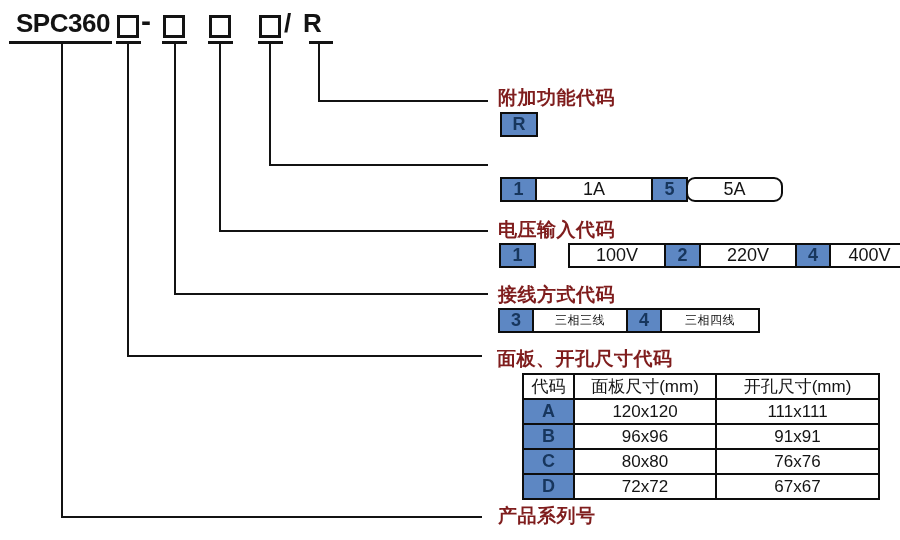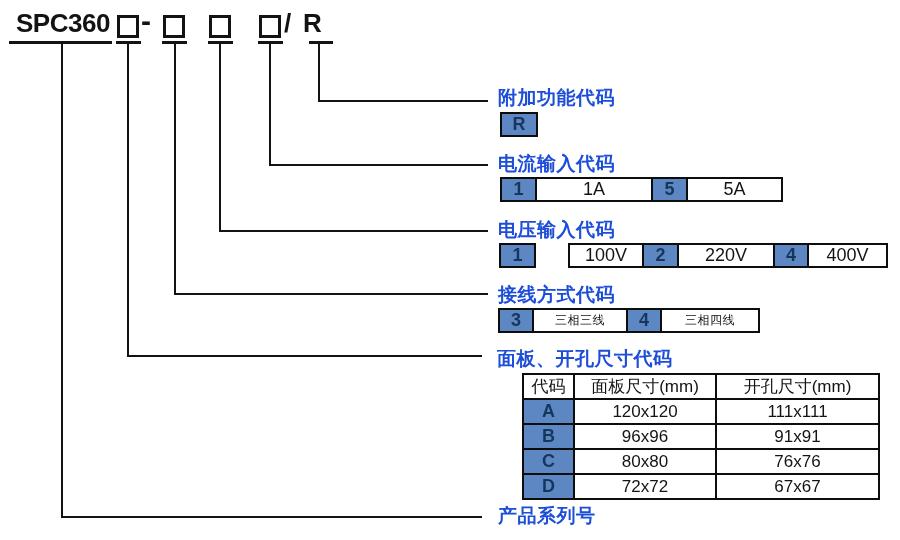--- a/index.html
+++ b/index.html
@@ -17,21 +17,21 @@
   .ph-box {
     position:absolute; width:22px; height:23px;
     border:3px solid #131313; background:#ffffff;
   }
   
   .ul { position:absolute; height:3px; background:#131313; }
   .vl { position:absolute; width:2px;  background:#131313; }
   .hl { position:absolute; height:2px; background:#131313; }
   
   .lbl {
-    position:absolute; font-weight:bold; font-size:19px; color:#1d4ed8;
+    position:absolute; font-weight:bold; font-size:19px; color:#7f1d1d;
     white-space:nowrap; letter-spacing:0.5px;
   }
   
   .coderow { position:absolute; display:flex; }
   .cell {
     height:25px; display:flex; align-items:center; justify-content:center;
     border:2px solid #0d0d0d; font-size:18px; background:#ffffff;
     margin-left:-2px; white-space:nowrap;
   }
   .cell:first-child { margin-left:0; }
@@ -80,32 +80,31 @@
   <div class="hl" style="left:219px; top:230px; width:269px;"></div>
   <div class="hl" style="left:174px; top:293px; width:314px;"></div>
   <div class="hl" style="left:127px; top:355px; width:355px;"></div>
   <div class="hl" style="left:61px;  top:516px; width:421px;"></div>
 
   <div class="lbl" style="left:498px; top:85px;">附加功能代码</div>
   <div class="coderow" style="left:500px; top:112px;">
     <div class="cell code" style="width:38px;">R</div>
   </div>
 
-  <div class="lbl" style="left:498px; top:151px;">电流输入代码</div>
   <div class="coderow" style="left:500px; top:177px;">
     <div class="cell code" style="width:37px;">1</div>
     <div class="cell" style="width:118px;">1A</div>
     <div class="cell code" style="width:37px;">5</div>
-    <div class="cell" style="width:97px;">5A</div>
+    <div class="cell" style="width:97px;border-radius:9px;">5A</div>
   </div>
 
   <div class="lbl" style="left:498px; top:217px;">电压输入代码</div>
   <div class="coderow" style="left:499px; top:243px;">
     <div class="cell code" style="width:37px;">1</div>
-    <div class="cell" style="width:76px;margin-left:32px;">100V</div>
+    <div class="cell" style="width:98px;margin-left:32px;">100V</div>
     <div class="cell code" style="width:37px;">2</div>
     <div class="cell" style="width:98px;">220V</div>
     <div class="cell code" style="width:36px;">4</div>
     <div class="cell" style="width:81px;">400V</div>
   </div>
 
   <div class="lbl" style="left:498px; top:282px;">接线方式代码</div>
   <div class="coderow" style="left:498px; top:308px;">
     <div class="cell code" style="width:36px;">3</div>
     <div class="cell cjk" style="width:96px;">三相三线</div>

